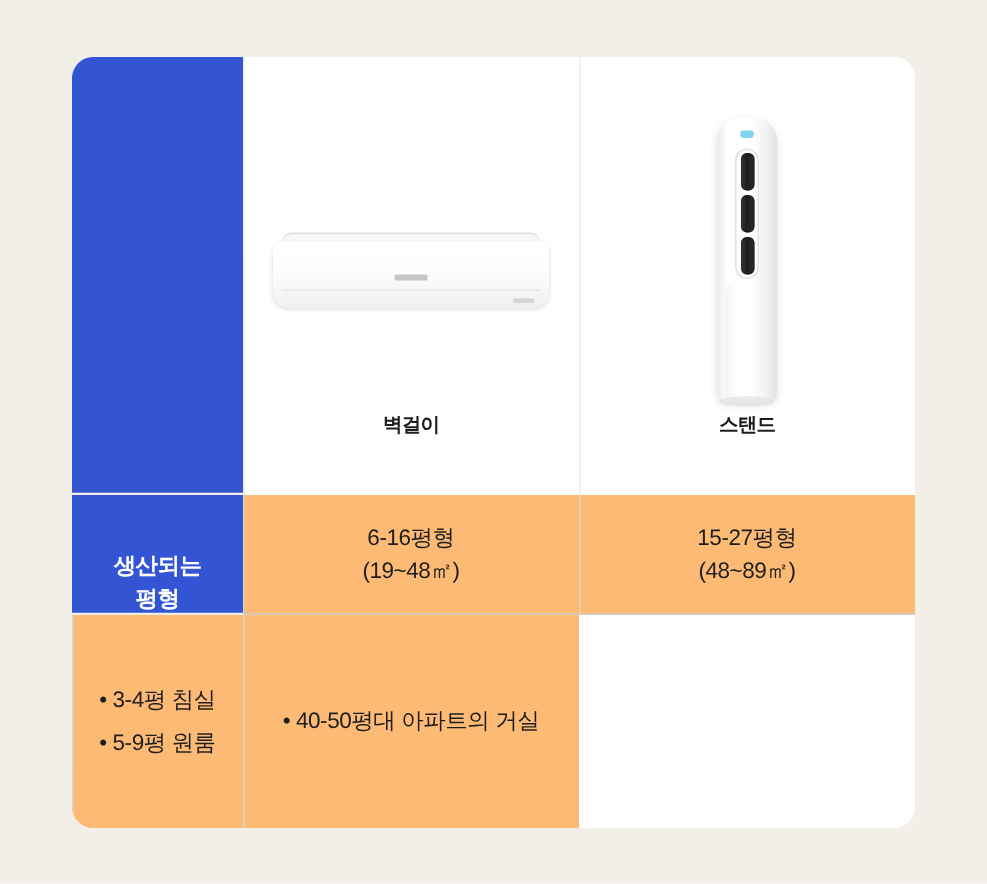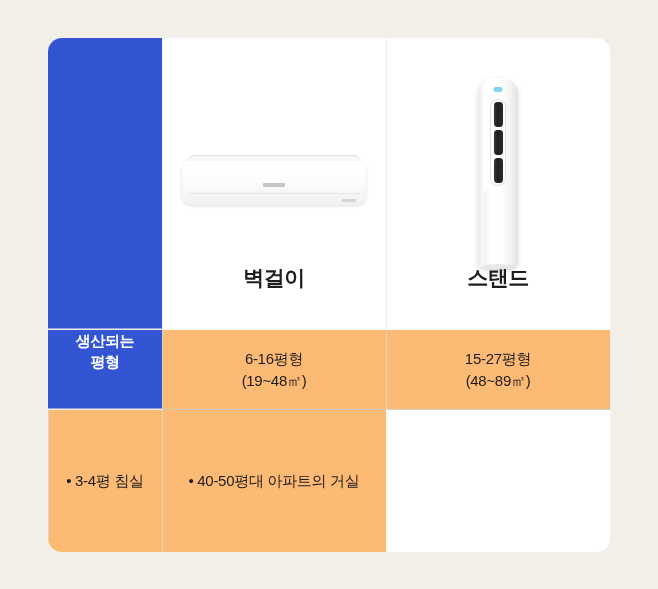--- a/index.html
+++ b/index.html
@@ -35,21 +35,21 @@
     grid-template-columns: 114px 224px 224px;
     grid-template-rows: 292px 80px 142px;
     background: #ffffff;
   }
 
   
   .label-cell {
     background: #3355d4;
     color: #ffffff;
     display: flex;
-    align-items: flex-start;
+    align-items: flex-end;
     justify-content: center;
     text-align: center;
     font-weight: bold;
     font-size: 15px;
     line-height: 1.42;
     letter-spacing: -0.4px;
     box-shadow: inset 0 -1.5px 0 #f1efe8;
   }
   .label-cell.first { box-shadow: inset 0 -1.5px 0 #f1efe8; }
   .label-cell.last  { box-shadow: none; }
@@ -63,21 +63,21 @@
     align-items: center;
     justify-content: flex-start;
     box-shadow: inset 1px 0 0 #ececea;
   }
   .product-name {
     position: absolute;
     bottom: 38px;
     left: 0;
     right: 0;
     text-align: center;
-    font-size: 21px;
+    font-size: 13px;
     font-weight: bold;
     color: #1d1d1d;
     letter-spacing: -0.5px;
   }
 
   .img-stage {
     position: absolute;
     top: 0;
     left: 0;
     right: 0;
@@ -312,20 +312,21 @@
 
     <div class="data-cell row-size">
       <span class="size-line">15-27평형</span>
       <span class="size-line">(48~89㎡)</span>
     </div>
 
 
     <div class="data-cell">
       <ul class="bullets">
         <li>3-4평 침실</li>
+        <li>5-9평 원룸</li>
       </ul>
     </div>
 
     <div class="data-cell">
       <ul class="bullets">
         <li>40-50평대 아파트의 거실</li>
       </ul>
     </div>
 
   </div>

